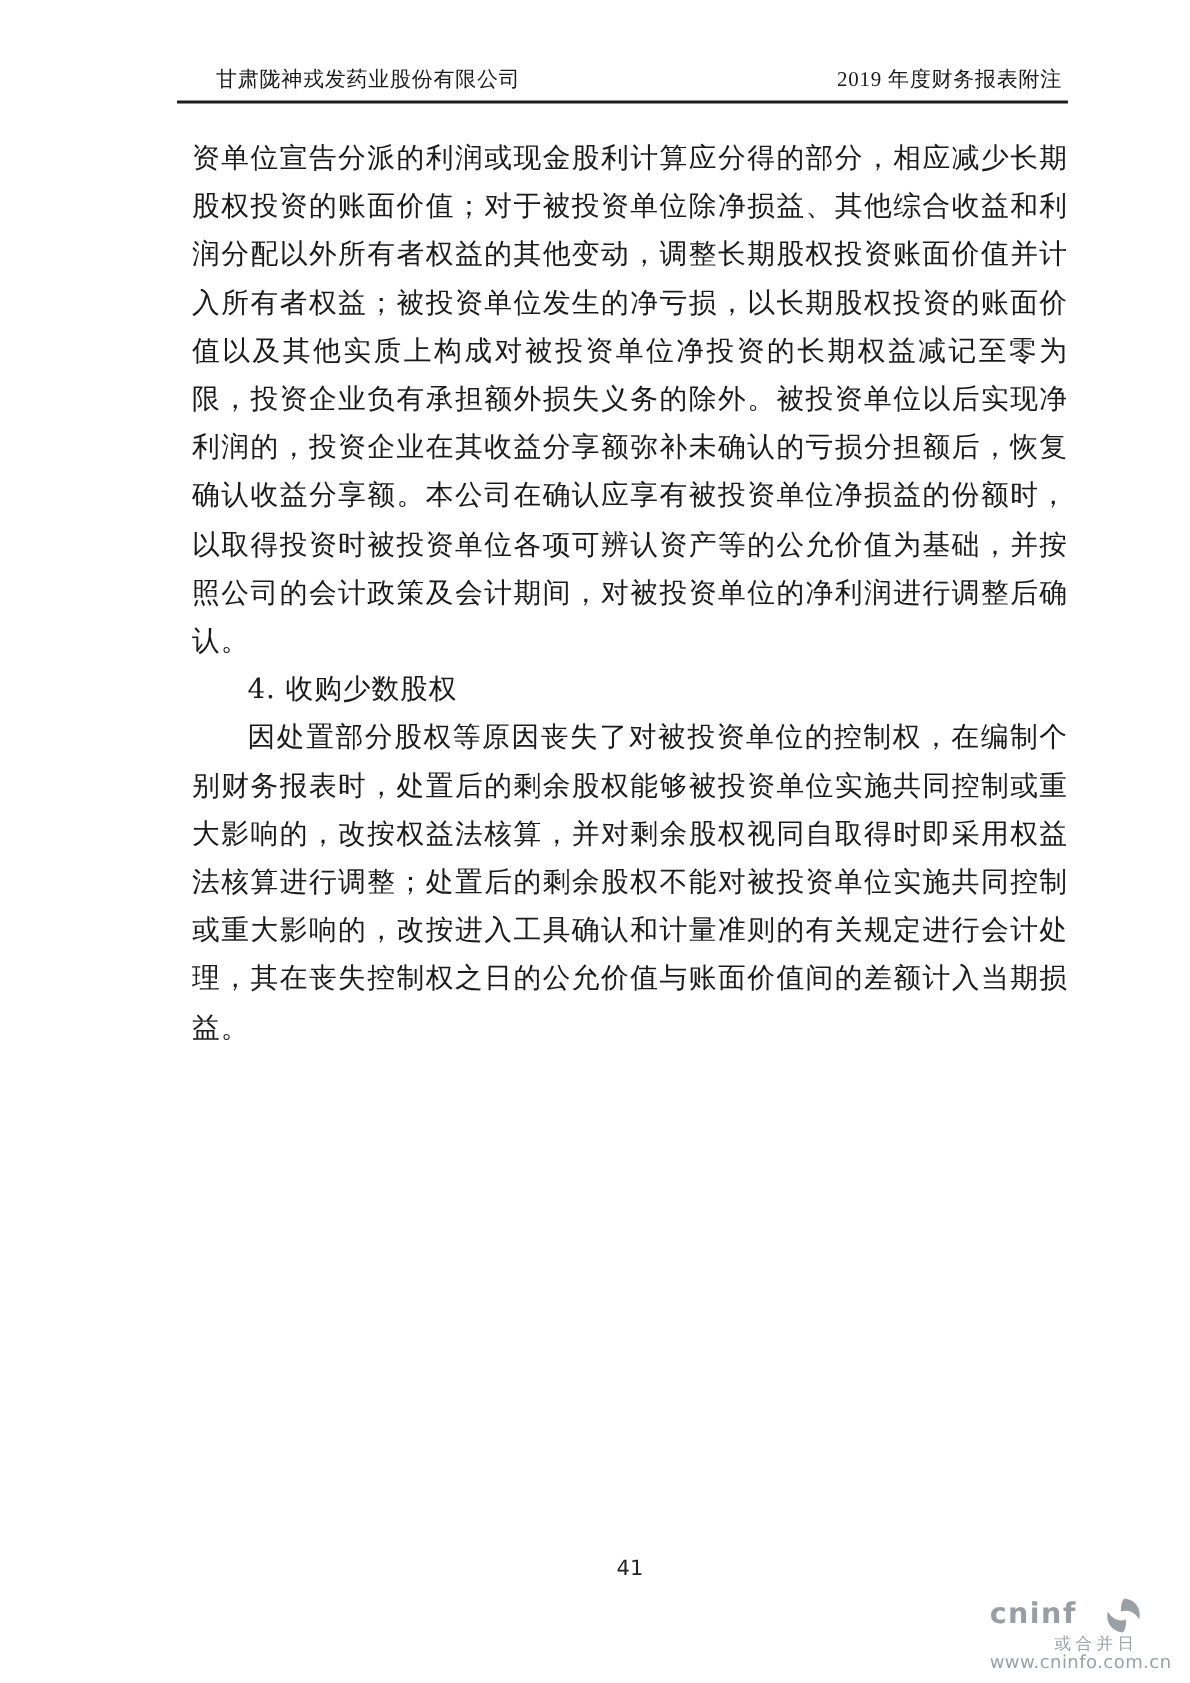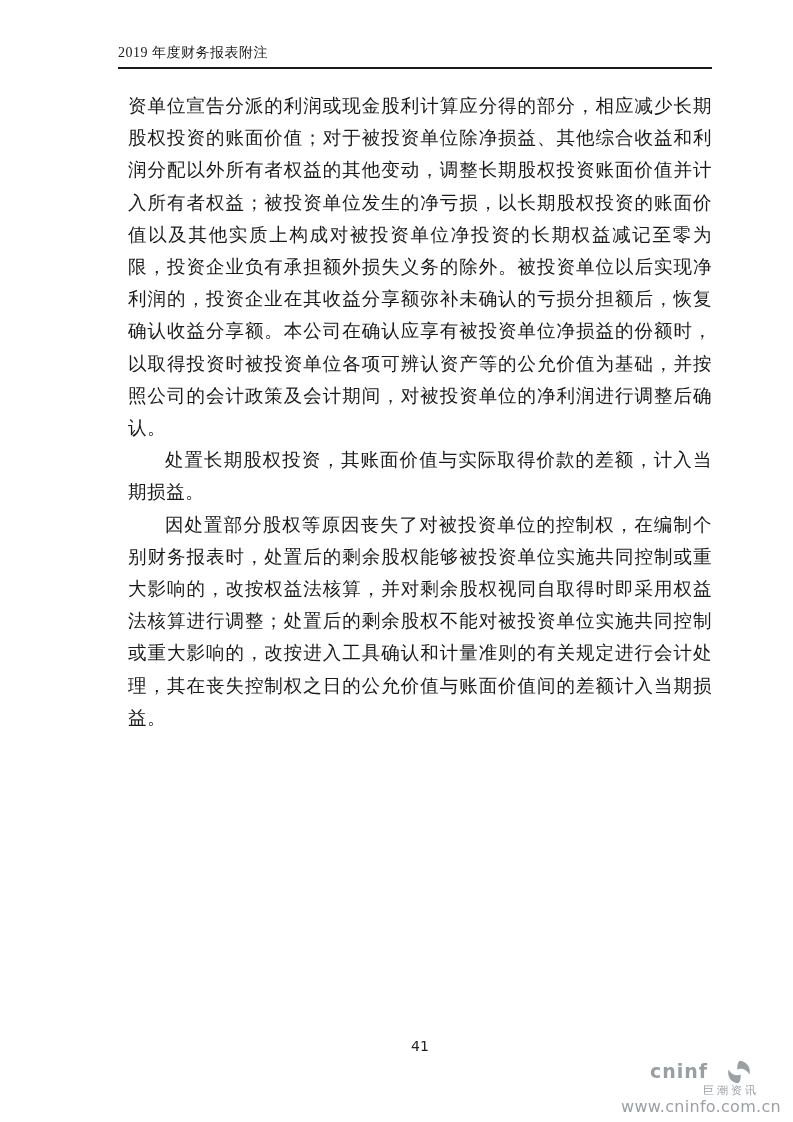--- a/index.html
+++ b/index.html
@@ -67,65 +67,66 @@
     right: 12px;
     bottom: 6px;
     text-align: right;
     color: #9aa0a6;
     font-family: "DejaVu Sans", "Liberation Sans", sans-serif;
     line-height: 1.15;
   }
   .site-logo .logo-row {
     display: flex;
     align-items: center;
-    justify-content: center;
+    justify-content: flex-start;
     gap: 18px;
   }
   .site-logo .wordmark {
     font-size: 19px;
     font-weight: bold;
     letter-spacing: 1px;
     color: #989ea4;
   }
   .site-logo .cn-name {
     font-size: 11px;
     letter-spacing: 3px;
     margin-right: 22px;
   }
   .site-logo .url {
-    font-size: 16px;
+    font-size: 12px;
     letter-spacing: 0.3px;
   }
   .swirl-icon svg { display: block; }
 </style>
 </head>
 <body>
 
 <div class="page">
 
   <div class="header">
+    <span class="company">甘肃陇神戎发药业股份有限公司</span>
     <span class="report-title">2019 年度财务报表附注</span>
   </div>
 
   <div class="content">
     <p class="no-indent">资单位宣告分派的利润或现金股利计算应分得的部分，相应减少长期股权投资的账面价值；对于被投资单位除净损益、其他综合收益和利润分配以外所有者权益的其他变动，调整长期股权投资账面价值并计入所有者权益；被投资单位发生的净亏损，以长期股权投资的账面价值以及其他实质上构成对被投资单位净投资的长期权益减记至零为限，投资企业负有承担额外损失义务的除外。被投资单位以后实现净利润的，投资企业在其收益分享额弥补未确认的亏损分担额后，恢复确认收益分享额。本公司在确认应享有被投资单位净损益的份额时，以取得投资时被投资单位各项可辨认资产等的公允价值为基础，并按照公司的会计政策及会计期间，对被投资单位的净利润进行调整后确认。</p>
-    <p>处置长期股权投资，其账面价值与实际取得价款的差额，计入当期损益。</p>
+    <p>4. 收购少数股权</p>
     <p>因处置部分股权等原因丧失了对被投资单位的控制权，在编制个别财务报表时，处置后的剩余股权能够被投资单位实施共同控制或重大影响的，改按权益法核算，并对剩余股权视同自取得时即采用权益法核算进行调整；处置后的剩余股权不能对被投资单位实施共同控制或重大影响的，改按进入工具确认和计量准则的有关规定进行会计处理，其在丧失控制权之日的公允价值与账面价值间的差额计入当期损益。</p>
 
   </div>
 
   <div class="page-number">41</div>
 
   <div class="site-logo">
     <div class="logo-row">
       <span class="wordmark">cninf</span>
       <span class="swirl-icon">
         <svg width="26" height="26" viewBox="0 0 30 30">
           <path d="M16 2 C25 3 29 11 27 18 C24 12 18 10 13 12 C13 6 14 3 16 2 Z" fill="#9aa0a6"></path>
           <path d="M14 28 C5 27 1 19 3 12 C6 18 12 20 17 18 C17 24 16 27 14 28 Z" fill="#9aa0a6"></path>
         </svg>
       </span>
     </div>
-    <div class="cn-name">巨潮资讯</div>
+    <div class="cn-name">或合并日</div>
     <div class="url">www.cninfo.com.cn</div>
   </div>
 
 </div>
 
 </body></html>

